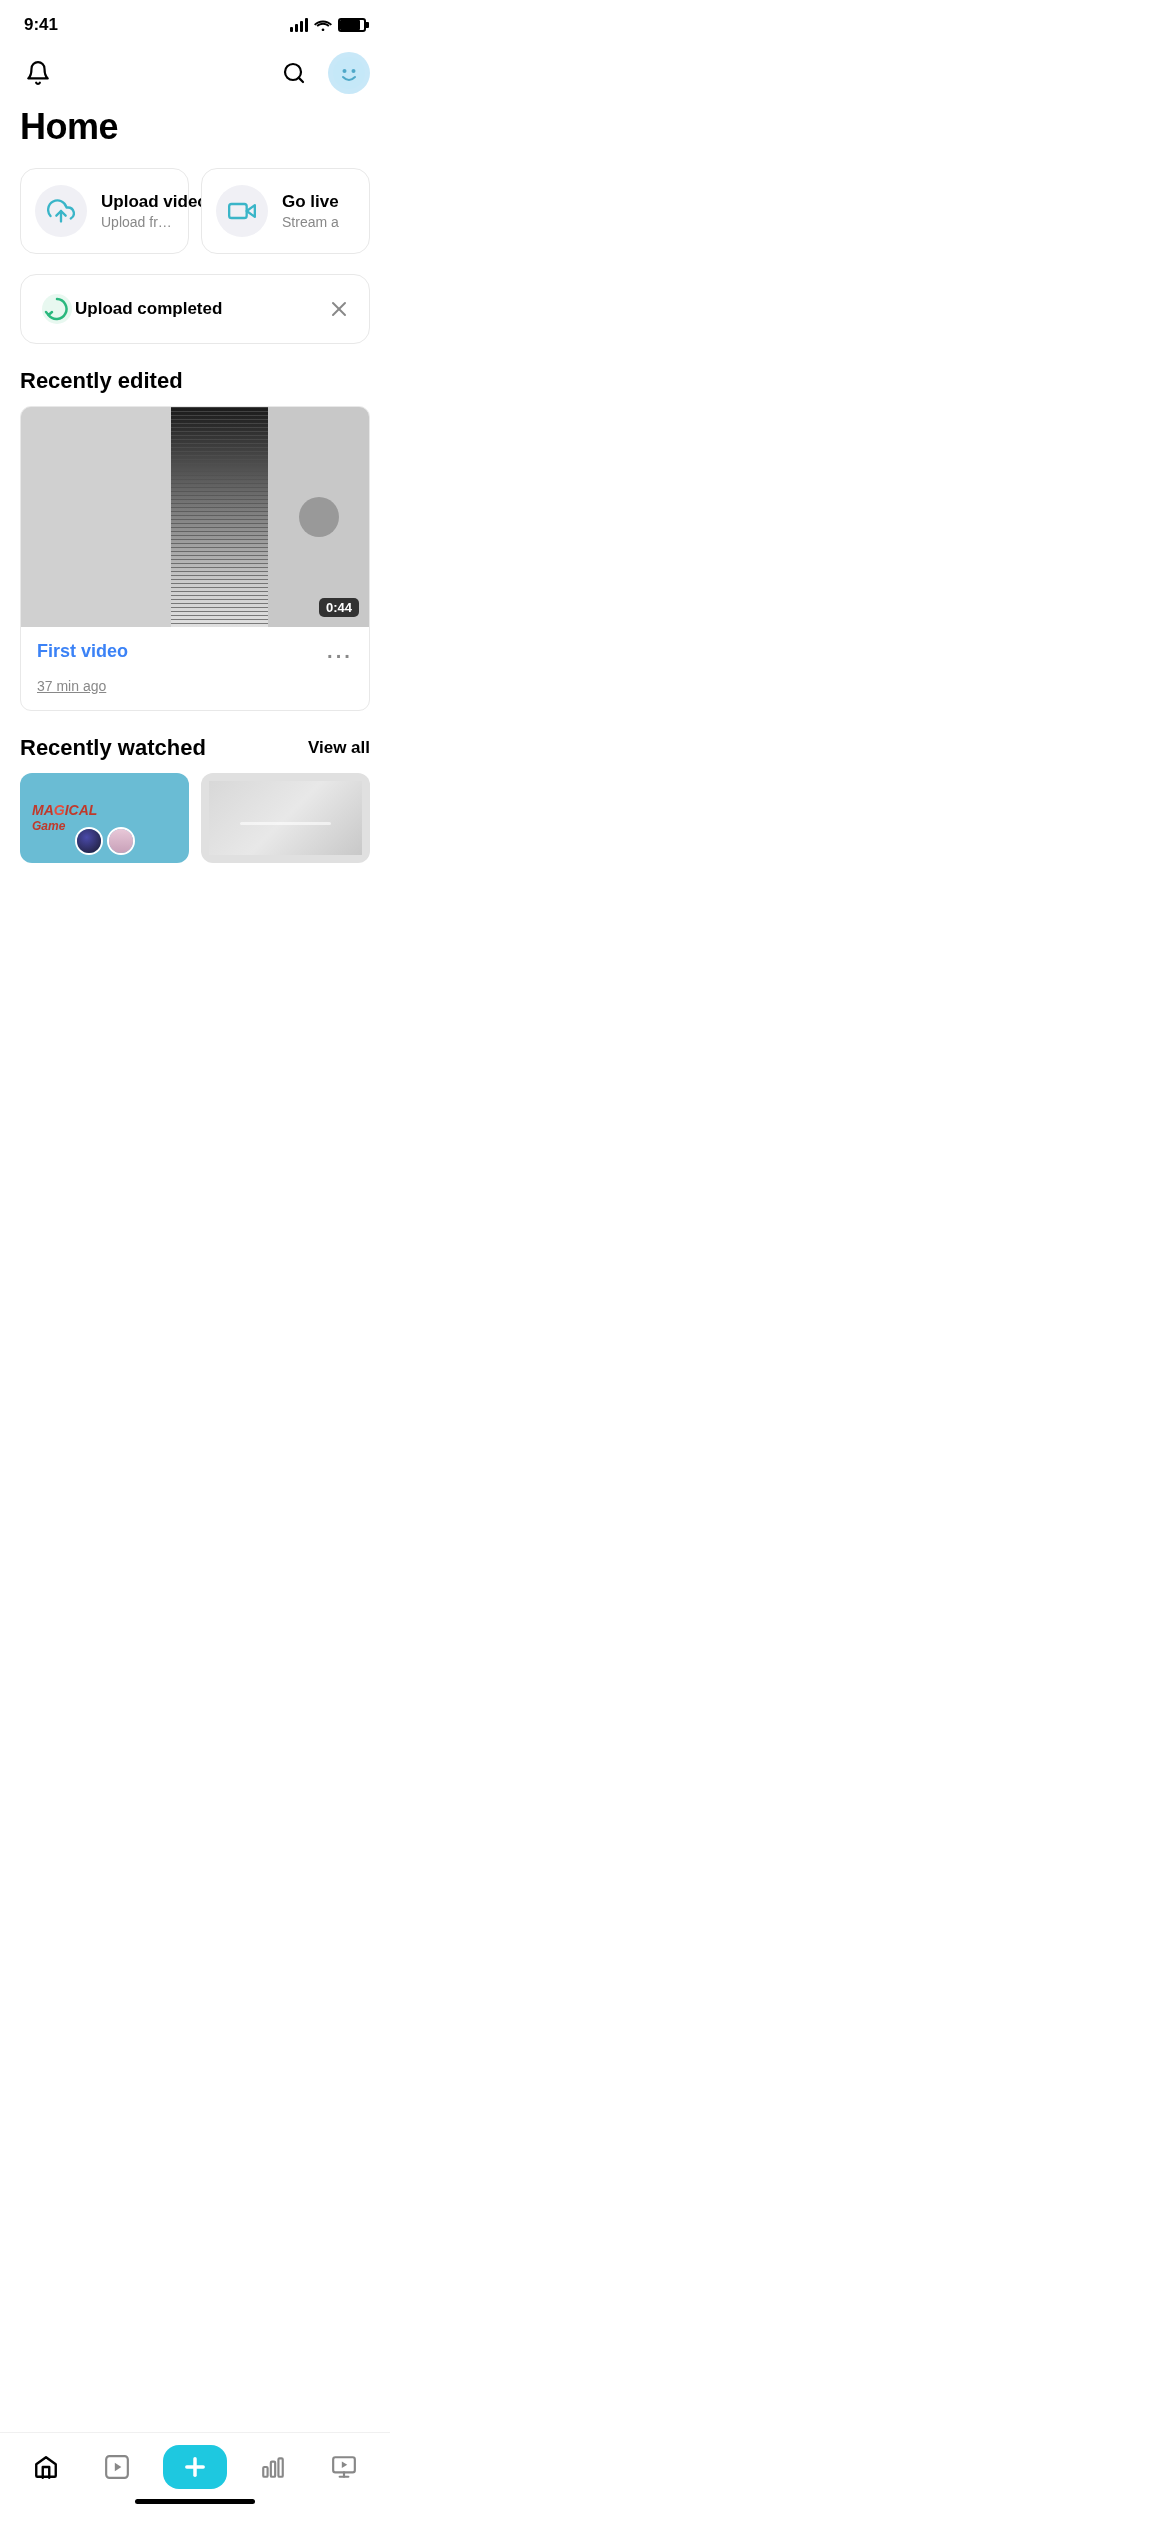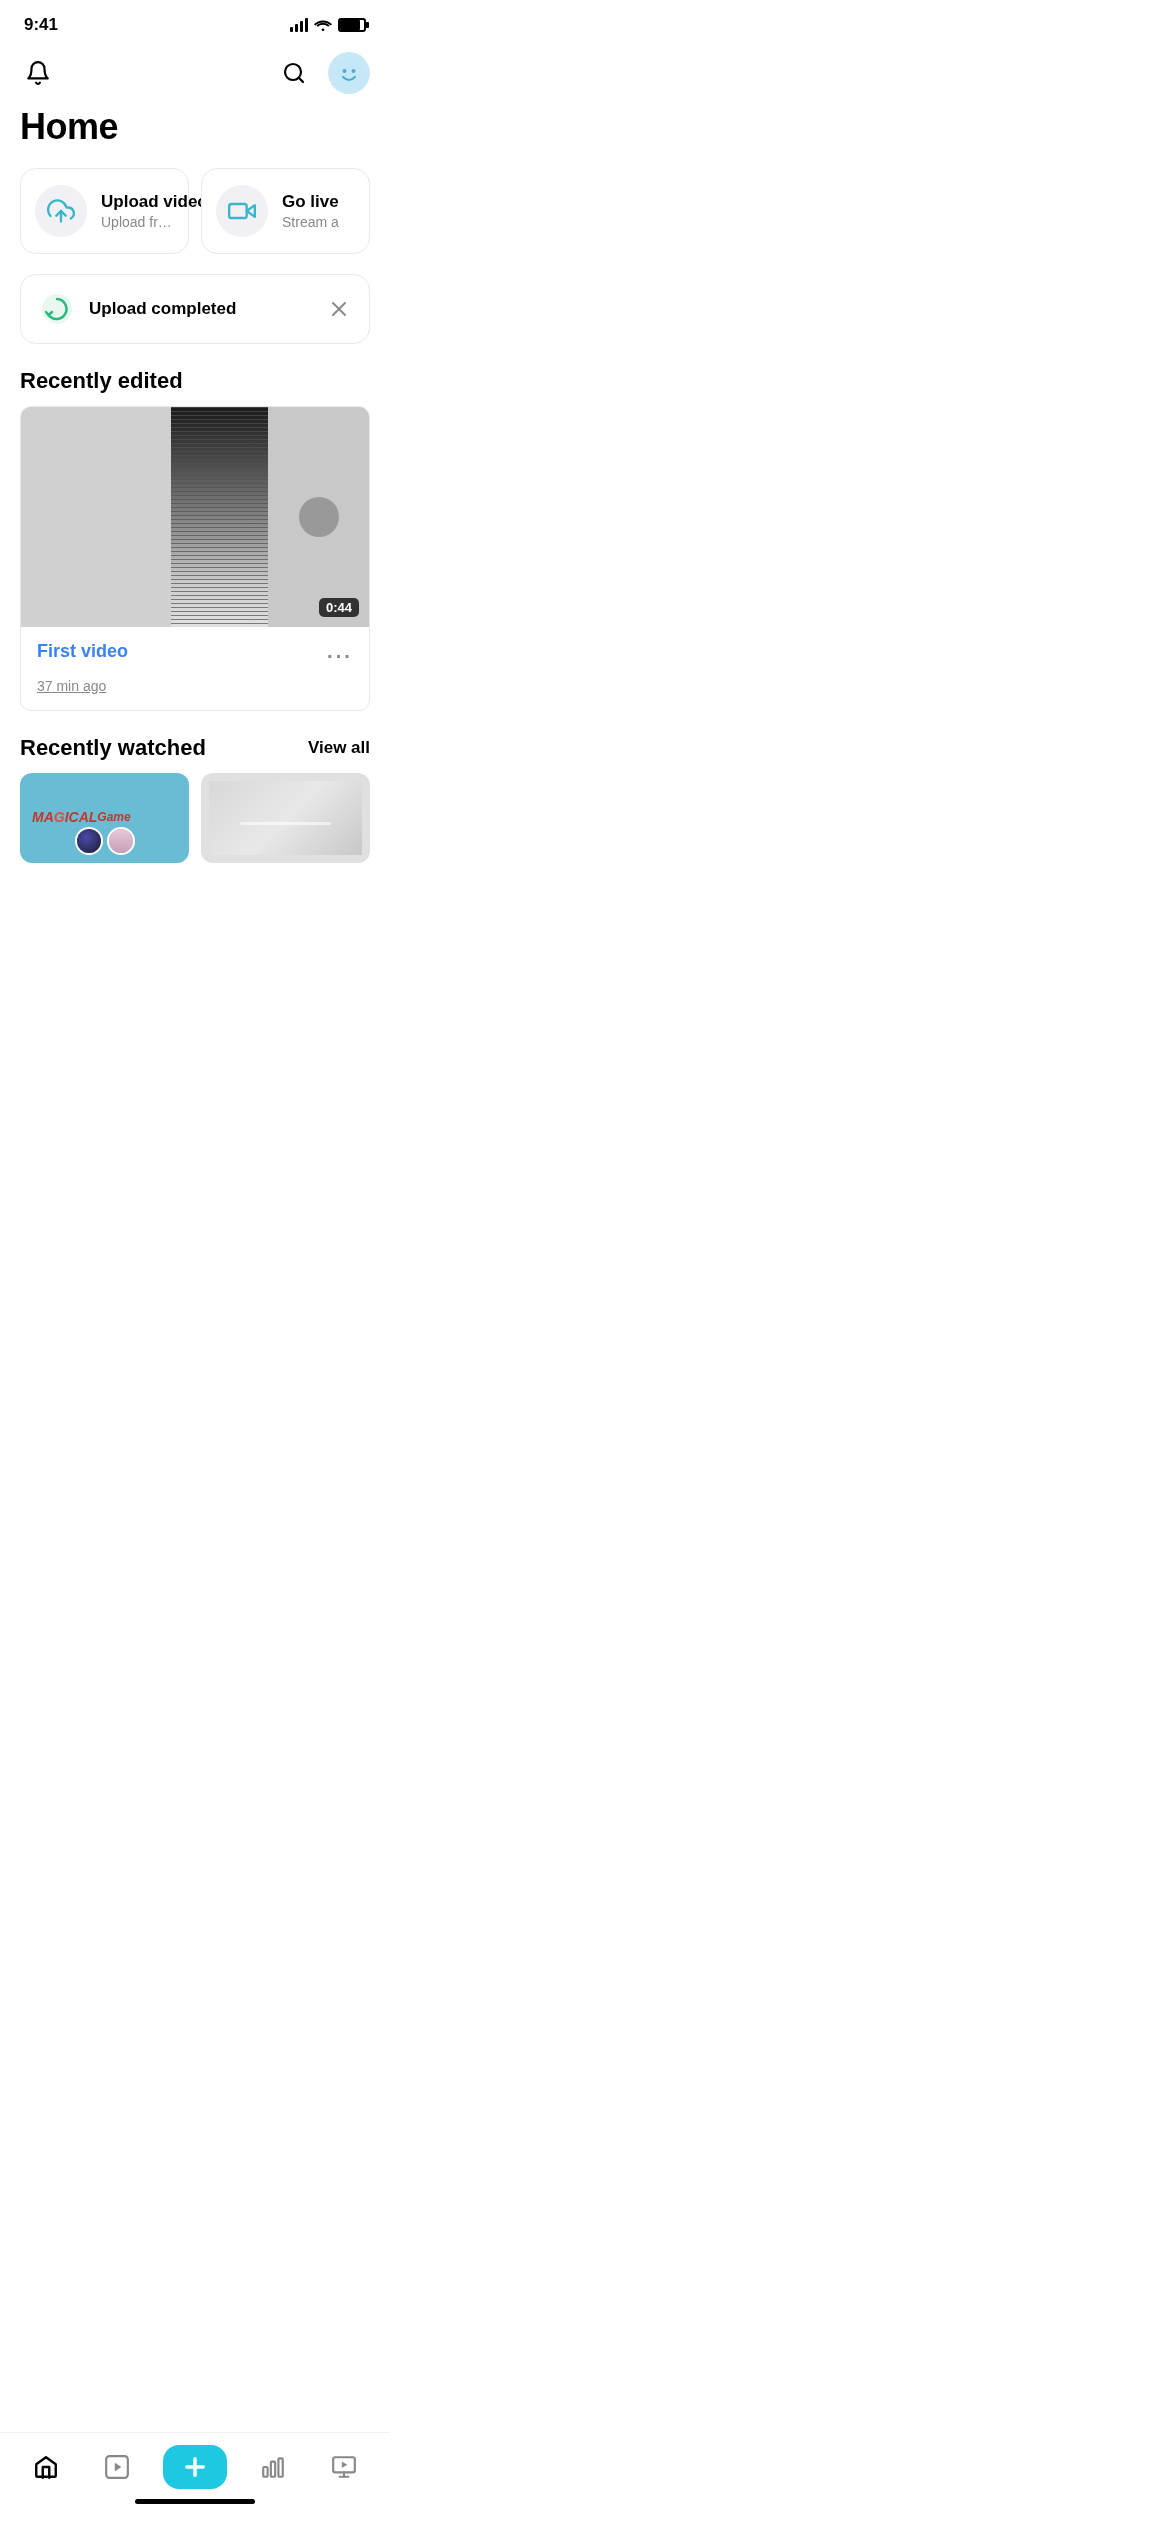--- a/index.html
+++ b/index.html
@@ -189,21 +189,20 @@
       border-radius: 16px;
       padding: 16px 18px;
       display: flex;
       align-items: center;
       justify-content: space-between;
     }
 
     .upload-banner-left {
       display: flex;
       align-items: center;
-      gap: 14px;
     }
 
     .upload-spinner {
       width: 36px;
       height: 36px;
     }
 
     .upload-banner-text {
       font-size: 17px;
       font-weight: 600;
@@ -530,21 +529,21 @@
 </div>
 
 <div class="section-header">
   <span class="section-title">Recently watched</span>
   <span class="section-action">View all</span>
 </div>
 
 <div class="watched-cards">
   <div class="watched-card">
     <div class="watched-thumb">
-      <div style="display:flex;flex-direction:row;padding:4px;">
+      <div style="display:flex;flex-direction:column;padding:4px;">
         <span style="font-size:14px;font-weight:900;color:#c0392b;font-style:italic;text-transform:uppercase;line-height:1.1;">Ma<span style="color:#e74c3c;">G</span>ical</span>
         <span style="font-size:12px;font-weight:800;color:#c0392b;font-style:italic;">Game</span>
       </div>
       <div style="position:absolute;bottom:8px;left:50%;transform:translateX(-50%);display:flex;gap:4px;">
         <div style="width:28px;height:28px;border-radius:50%;background:#1a1a2e;border:2px solid #fff;overflow:hidden;display:flex;align-items:center;justify-content:center;">
           <div style="width:100%;height:100%;background:radial-gradient(circle at 40% 35%,#4a4aaa,#1a1a2e);"></div>
         </div>
         <div style="width:28px;height:28px;border-radius:50%;background:#d4a0c0;border:2px solid #fff;overflow:hidden;display:flex;align-items:center;justify-content:center;">
           <div style="width:100%;height:100%;background:linear-gradient(to bottom,#e8c8d8,#c8a0b8);"></div>
         </div>

